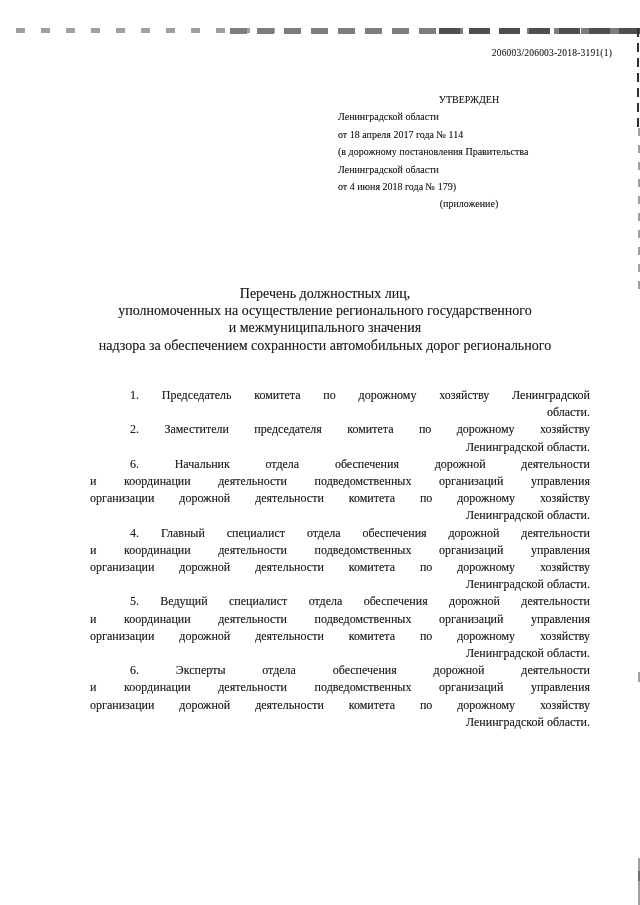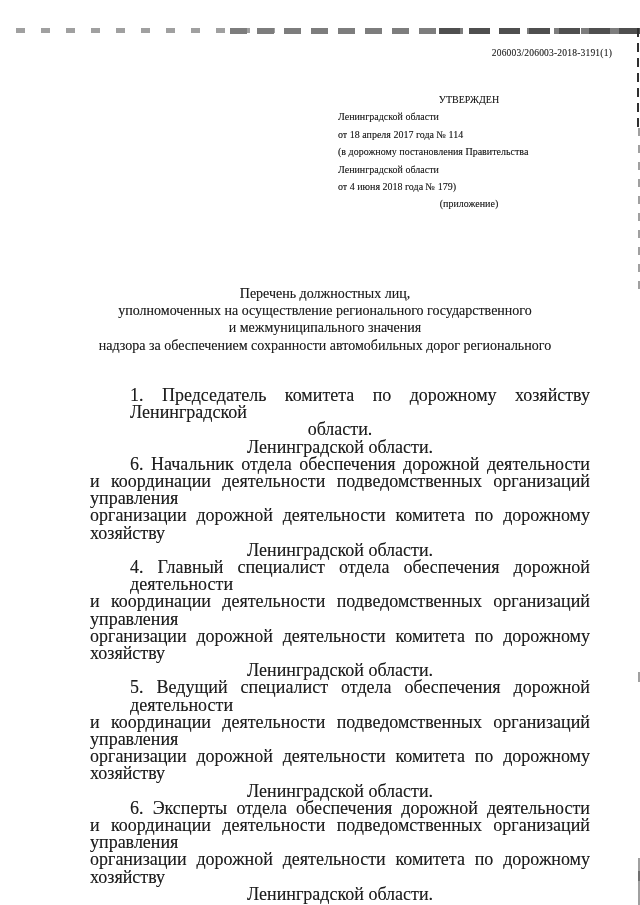--- a/index.html
+++ b/index.html
@@ -87,24 +87,24 @@
     width: 524px;
     font-size: 14px;
     line-height: 17.2px;
   }
   .doc-title .t-line { text-align: center; white-space: nowrap; }
   .items {
     position: absolute;
     left: 90px;
     top: 359px;
     width: 500px;
-    font-size: 18px;
+    font-size: 12px;
     line-height: 17.2px;
   }
-  .ln { display: block; text-align: center; }
+  .ln { display: block; text-align: right; }
   .ln.j { text-align: justify; text-align-last: justify; }
   .ln.first { padding-left: 40px; }
   .page * { text-shadow: 0 0 0.4px rgba(20,20,20,0.45); }
 </style>
 </head>
 <body>
 
 <div class="page">
 
   <div class="bc-top-left"></div>
@@ -137,20 +137,21 @@
   </div>
 
   <div class="items">
 
     <div class="para">
       <span class="ln first j">1. Председатель комитета по дорожному хозяйству Ленинградской</span>
       <span class="ln">области.</span>
     </div>
 
     <div class="para">
+      <span class="ln first j">2. Заместители председателя комитета по дорожному хозяйству</span>
       <span class="ln">Ленинградской области.</span>
     </div>
 
     <div class="para">
       <span class="ln first j">6. Начальник отдела обеспечения дорожной деятельности</span>
       <span class="ln j">и координации деятельности подведомственных организаций управления</span>
       <span class="ln j">организации дорожной деятельности комитета по дорожному хозяйству</span>
       <span class="ln">Ленинградской области.</span>
     </div>
 

